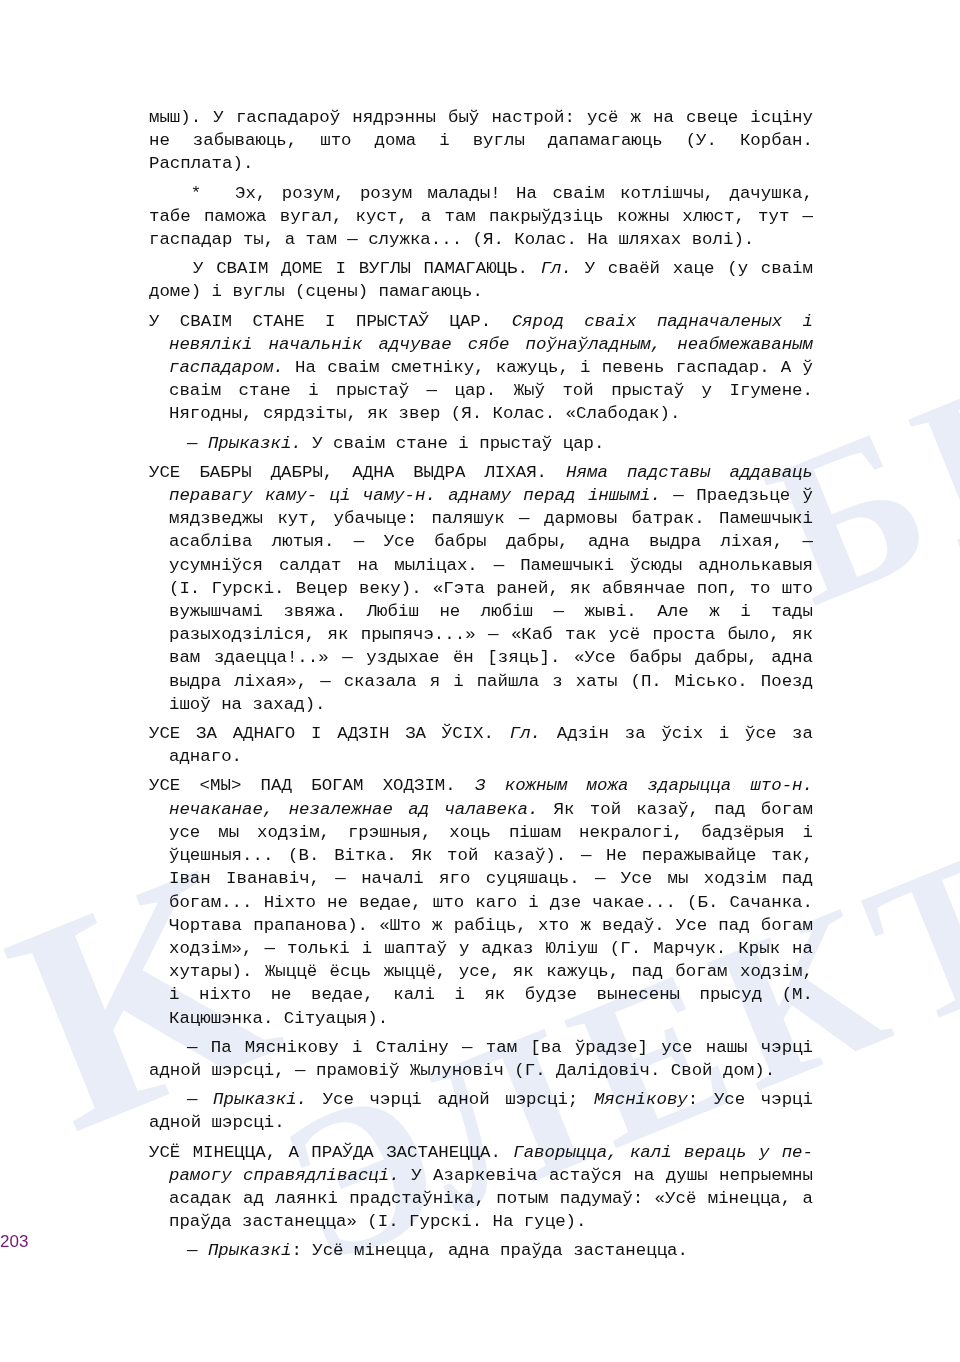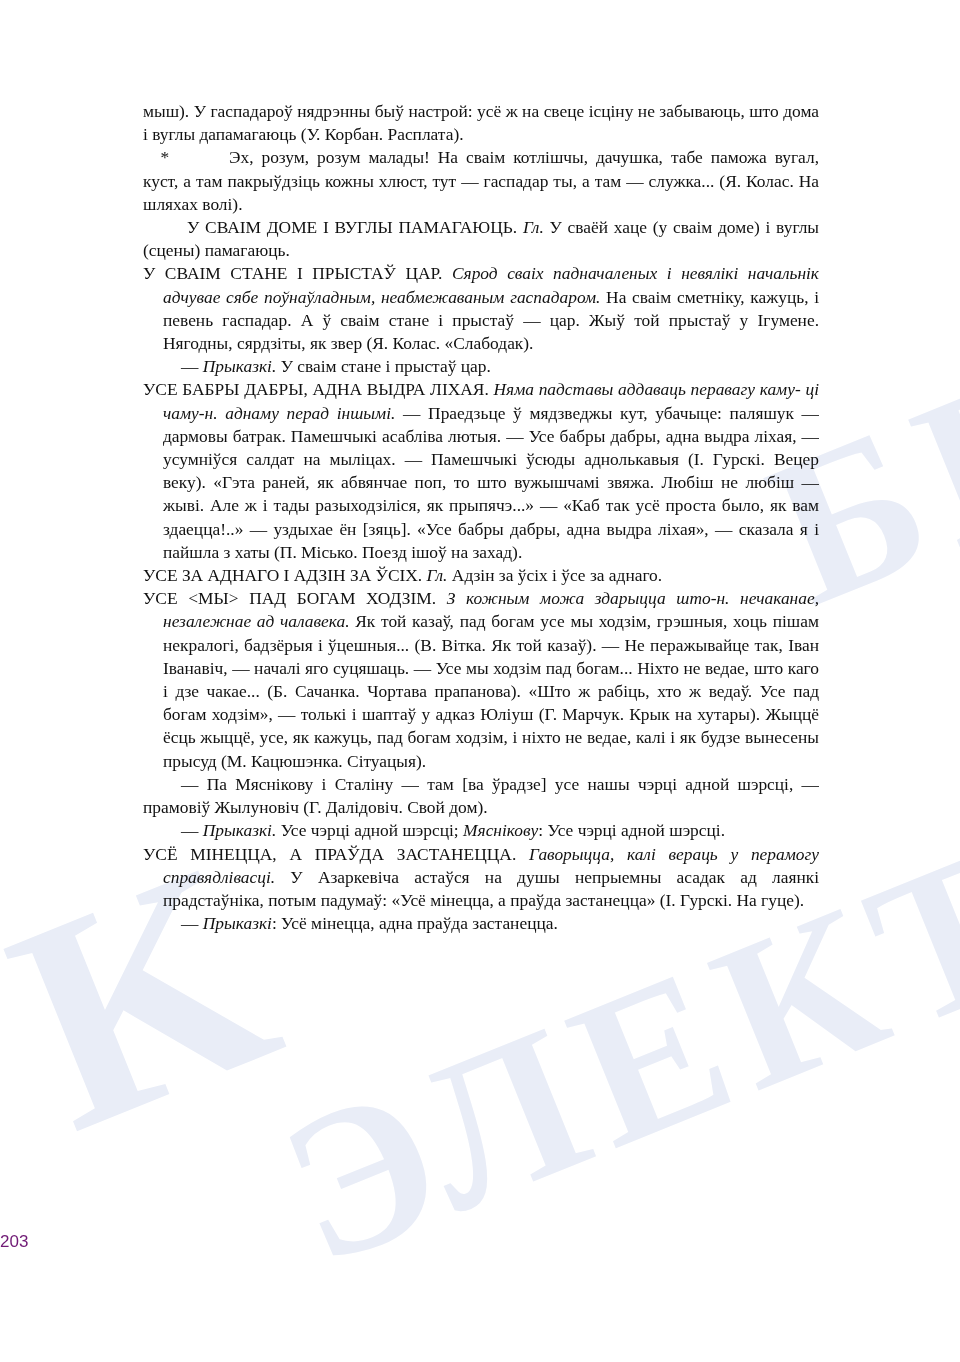--- a/index.html
+++ b/index.html
@@ -63,24 +63,25 @@
     position: absolute;
     left: 143px;
     top: 100px;
     width: 676px;
     z-index: 2;
     font-size: 17.4px;
     line-height: 23.2px;
   }
 
   p.para {
-    margin: 0;
+    margin: 6px;
     text-align: justify;
     text-justify: inter-word;
     hyphens: manual;
+    font-family: Liberation Mono, monospace;
   }
   
   p.entry {
     padding-left: 20px;
     text-indent: -20px;
   }
   
   p.flush {
     text-indent: 0;
     padding-left: 0;

